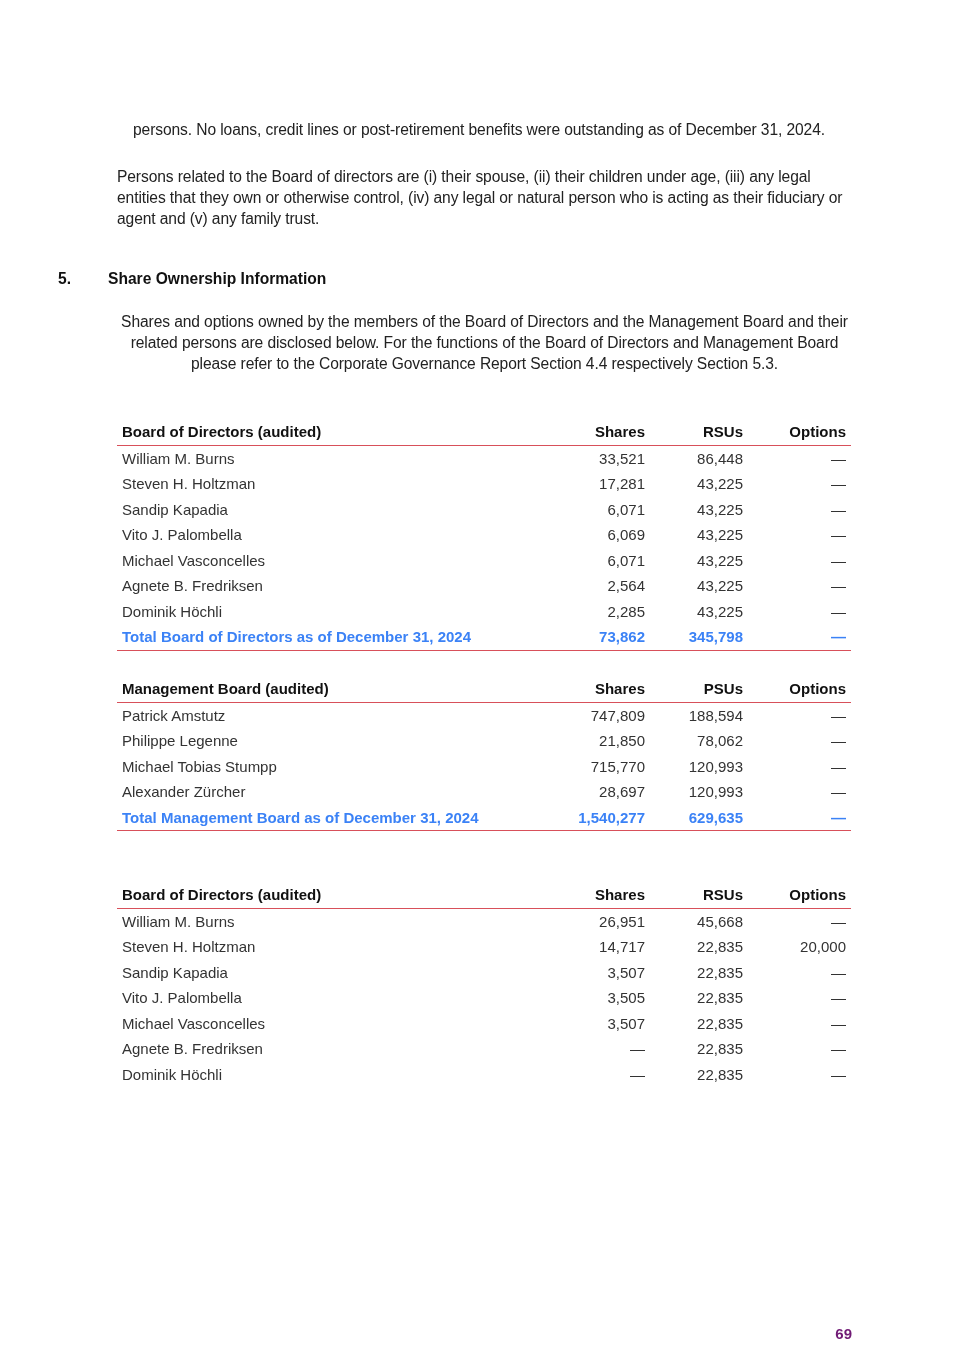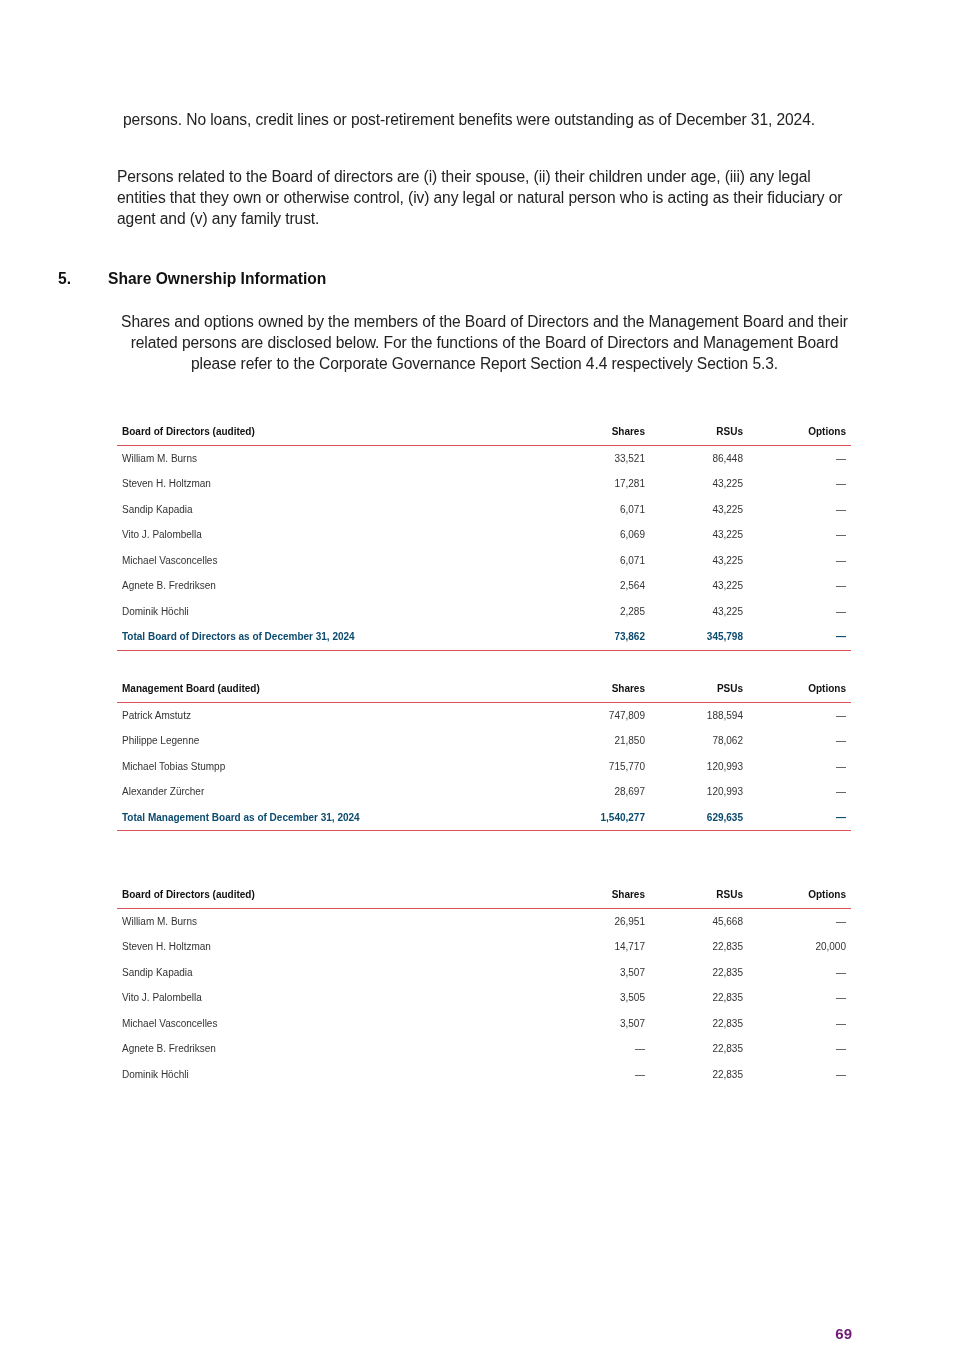--- a/index.html
+++ b/index.html
@@ -13,43 +13,43 @@
       font-weight: 300; letter-spacing: -0.1px;
     }
     .section-head {
       position: absolute; top: 270px; left: 58px; width: 800px;
       font-size: 15.6px; font-weight: bold; color: #111;
     }
     .section-head .num { position: absolute; left: 0; }
     .section-head .title { position: absolute; left: 50px; }
     table.share {
       position: absolute; left: 117px; width: 734px;
-      border-collapse: collapse; font-size: 10px;
+      border-collapse: collapse; font-size: 15px;
     }
     table.share th, table.share td {
       padding: 0 5px; height: 25.5px; line-height: 25.5px; white-space: nowrap;
     }
     table.share th { font-weight: bold; color: #111; text-align: right; border-bottom: 1px solid #d8505a; }
     table.share th.first { text-align: left; }
     table.share td { color: #333; text-align: right; font-weight: 300; }
     table.share td.name { text-align: left; }
-    table.share tr.total td { font-weight: bold; color: #0c4a6e; border-bottom: 1px solid #d8505a; }
+    table.share tr.total td { font-weight: bold; color: #3b82f6; border-bottom: 1px solid #d8505a; }
     table.share col.c1 { width: auto; }
     table.share col.c2 { width: 100px; }
     table.share col.c3 { width: 98px; }
     table.share col.c4 { width: 103px; }
     .page-num {
       position: absolute; top: 1325px; left: 820px; width: 32px; text-align: right;
       font-size: 15px; font-weight: bold; color: #701a75;
     }
   </style>
 </head>
 <body>
 
-<p class="para" style="top:103px;margin:6px;">persons. No loans, credit lines or post-retirement benefits were outstanding as of December 31, 2024.</p>
+<p class="para" style="top:103px;margin:16px;">persons. No loans, credit lines or post-retirement benefits were outstanding as of December 31, 2024.</p>
 <p class="para" style="top:166px;margin:0;">Persons related to the Board of directors are (i) their spouse, (ii) their children under age, (iii) any legal entities that they own or otherwise control, (iv) any legal or natural person who is acting as their fiduciary or agent and (v) any family trust.</p>
 
 <div class="section-head">
   <span class="num">5.</span>
   <span class="title">Share Ownership Information</span>
 </div>
 
 <p class="para" style="top:311px;margin:0;text-align:center;">Shares and options owned by the members of the Board of Directors and the Management Board and their related persons are disclosed below. For the functions of the Board of Directors and Management Board please refer to the Corporate Governance Report Section 4.4  respectively Section 5.3.</p>
 
 <table class="share" id="t0" style="top:419px;">

